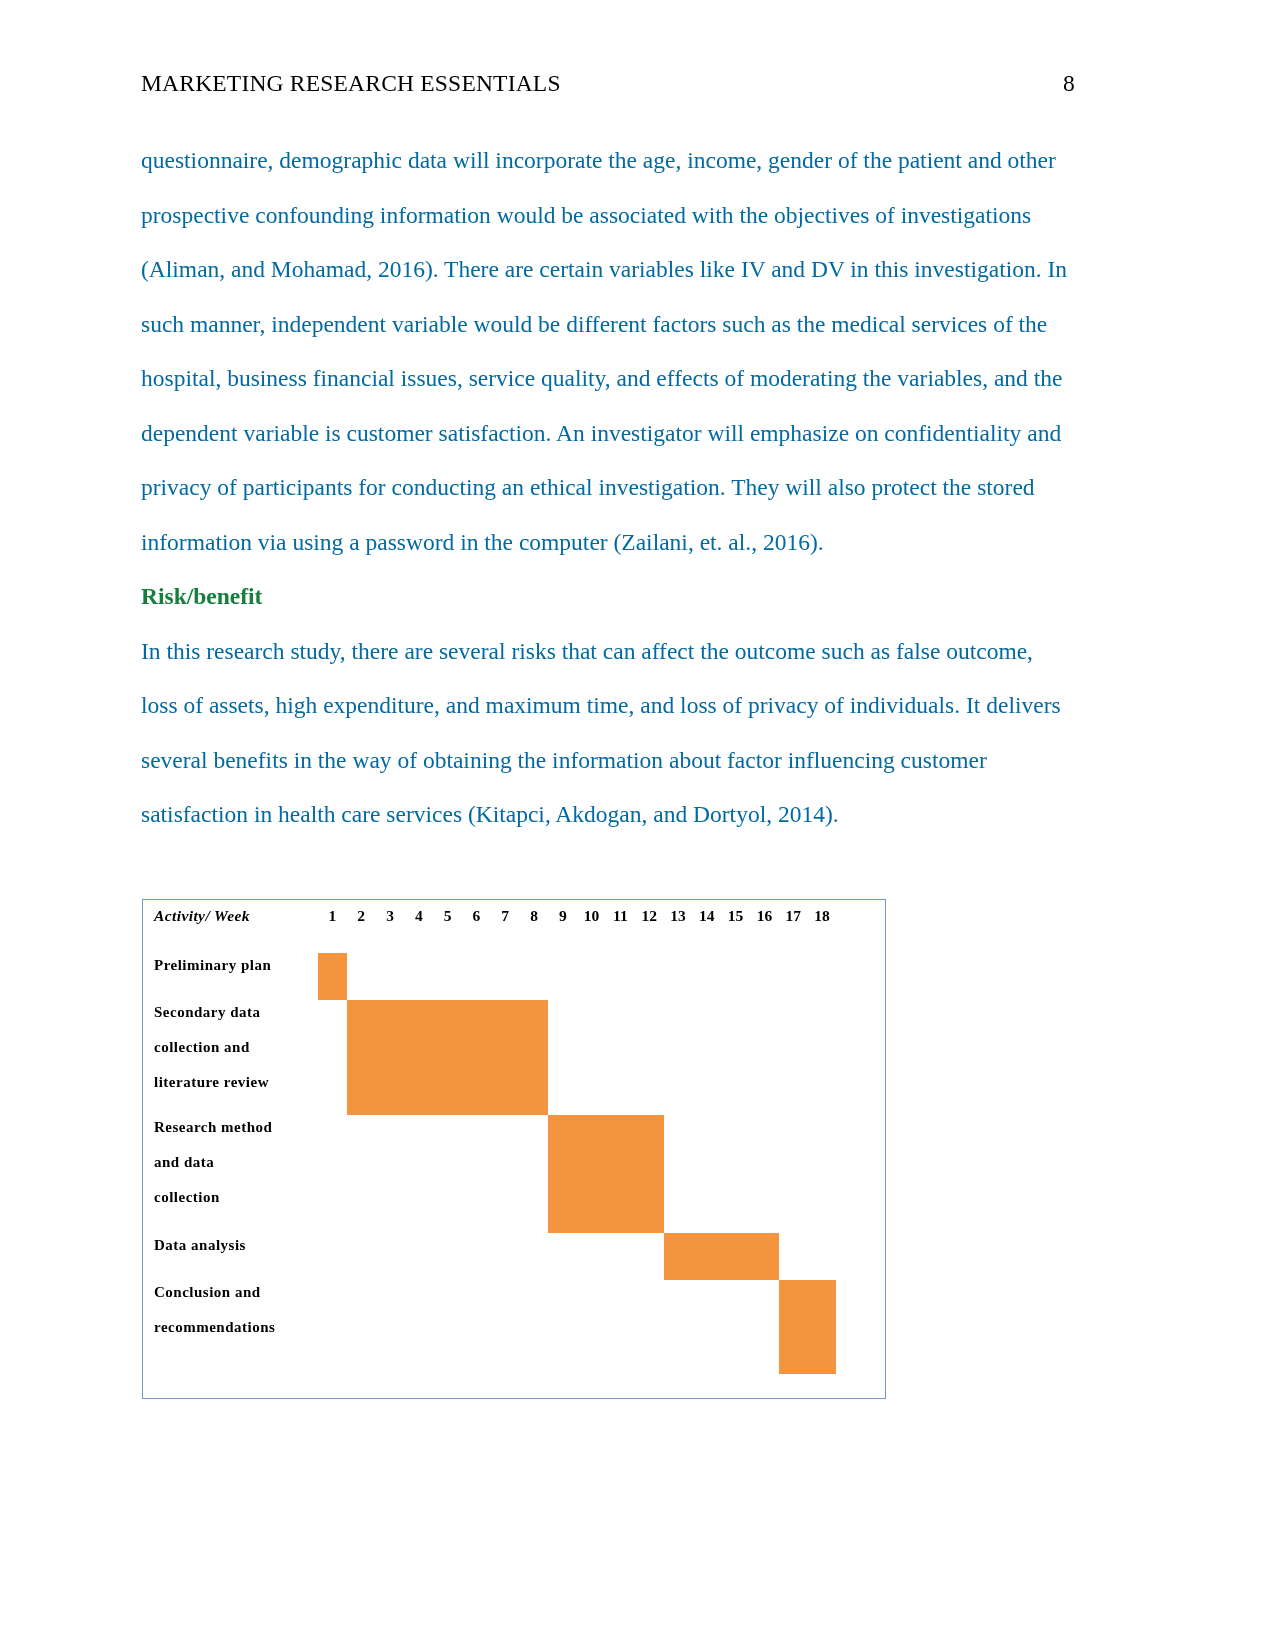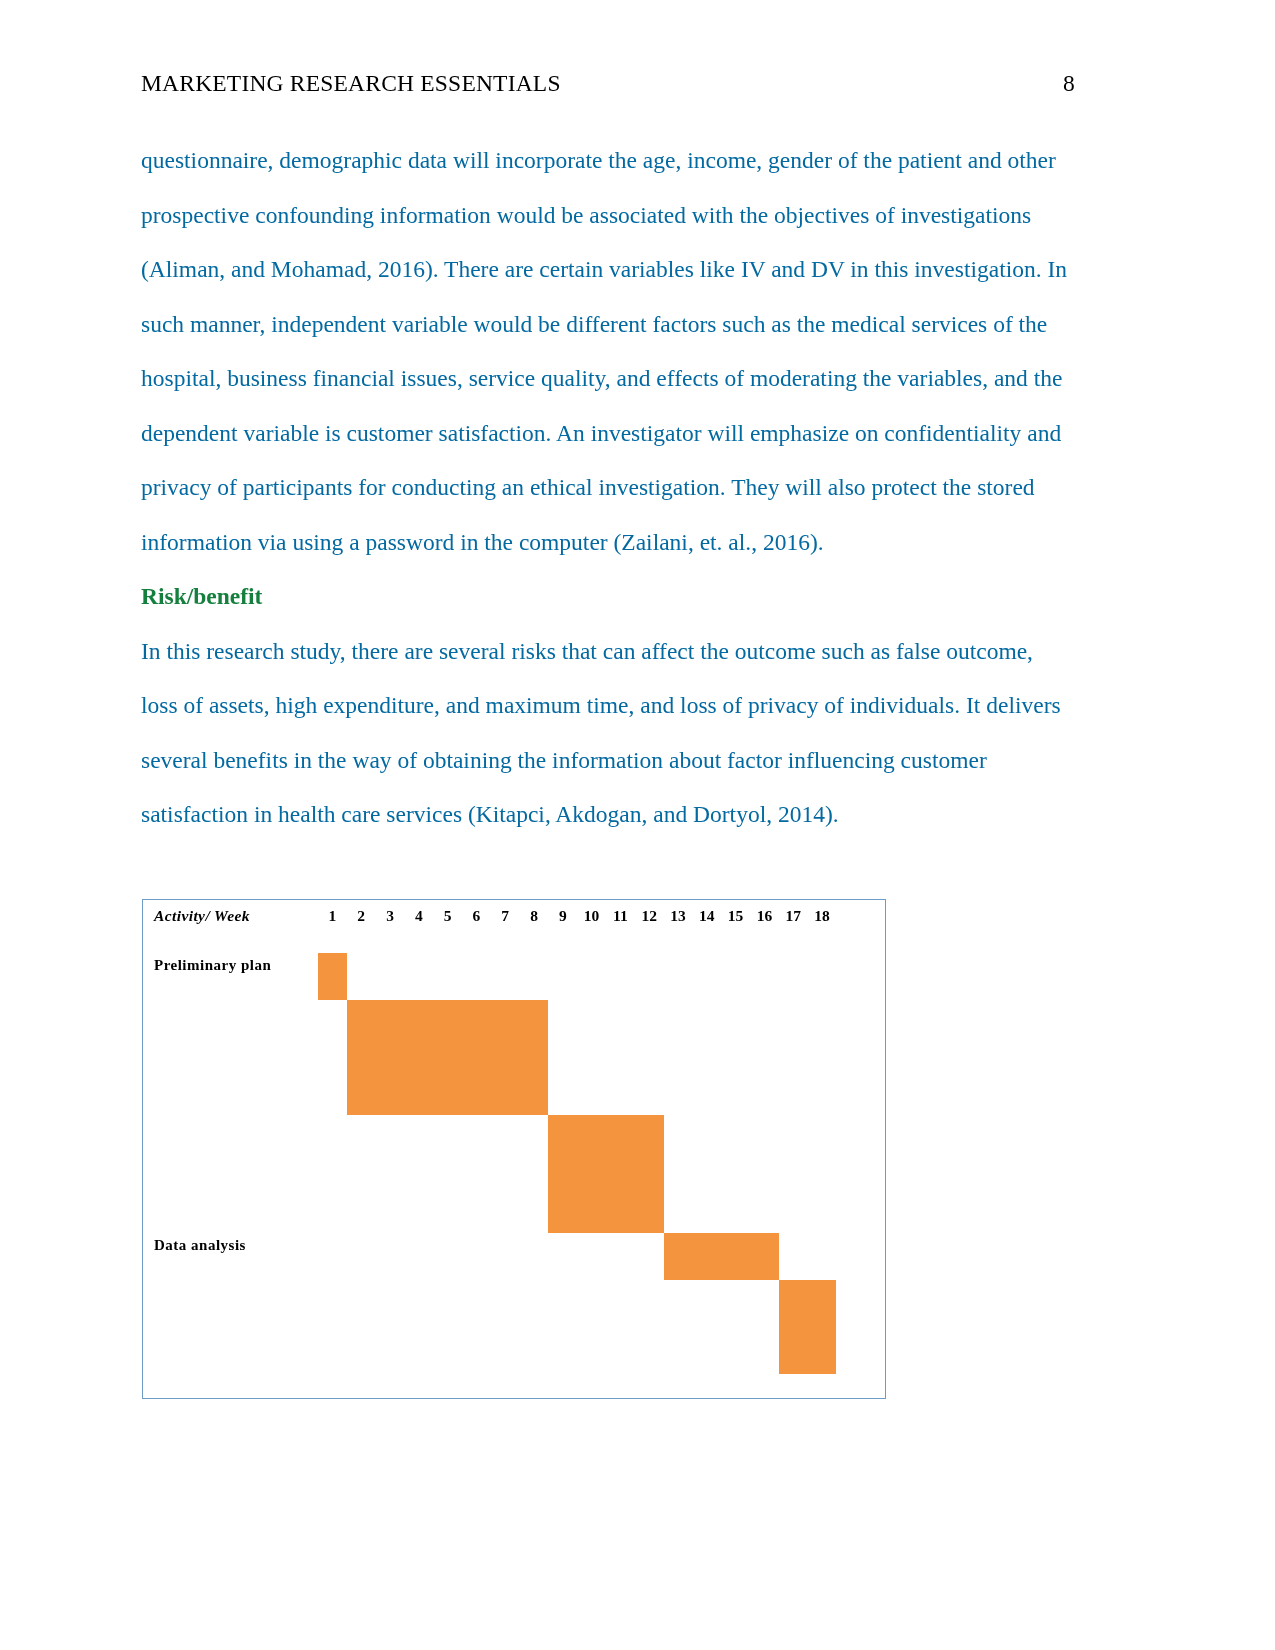--- a/index.html
+++ b/index.html
@@ -147,23 +147,37 @@
         <span class="week-cell" style="left: 520px;">13</span>
         <span class="week-cell" style="left: 548.8px;">14</span>
         <span class="week-cell" style="left: 577.6px;">15</span>
         <span class="week-cell" style="left: 606.4px;">16</span>
         <span class="week-cell" style="left: 635.2px;">17</span>
         <span class="week-cell" style="left: 664px;">18</span>
         <div class="row-label" style="top: 48px;">
           <div>Preliminary plan</div>
         </div>
         <div class="bar" style="left: 175px; width: 28.8px; top: 53px; height: 47px; background: rgb(244, 148, 63);"></div>
+        <div class="row-label" style="top: 95px;">
+          <div>Secondary data</div>
+          <div>collection and</div>
+          <div>literature review</div>
+        </div>
         <div class="bar" style="left: 203.8px; width: 201.6px; top: 100px; height: 115px; background: rgb(244, 148, 63);"></div>
+        <div class="row-label" style="top: 210px;">
+          <div>Research method</div>
+          <div>and data</div>
+          <div>collection</div>
+        </div>
         <div class="bar" style="left: 405.4px; width: 115.2px; top: 215px; height: 118px; background: rgb(244, 148, 63);"></div>
         <div class="row-label" style="top: 328px; text-align: center;">
           <div>Data analysis</div>
         </div>
         <div class="bar" style="left: 520.6px; width: 115.2px; top: 333px; height: 47px; background: rgb(244, 148, 63);"></div>
+        <div class="row-label" style="top: 375px;">
+          <div>Conclusion and</div>
+          <div>recommendations</div>
+        </div>
         <div class="bar" style="left: 635.8px; width: 57.6px; top: 380px; height: 94px; background: rgb(244, 148, 63);"></div>
       </div>
   </div>
 
 </div>
 
 </body></html>

